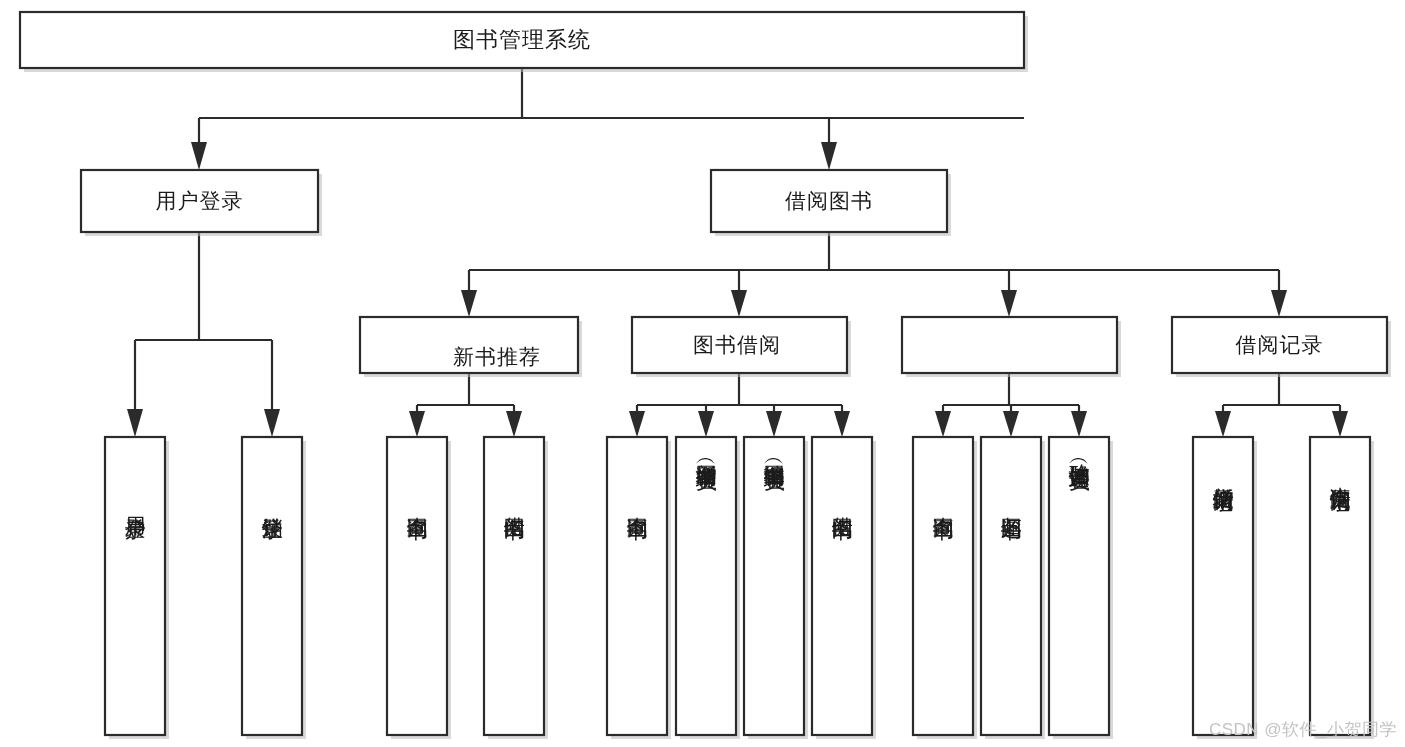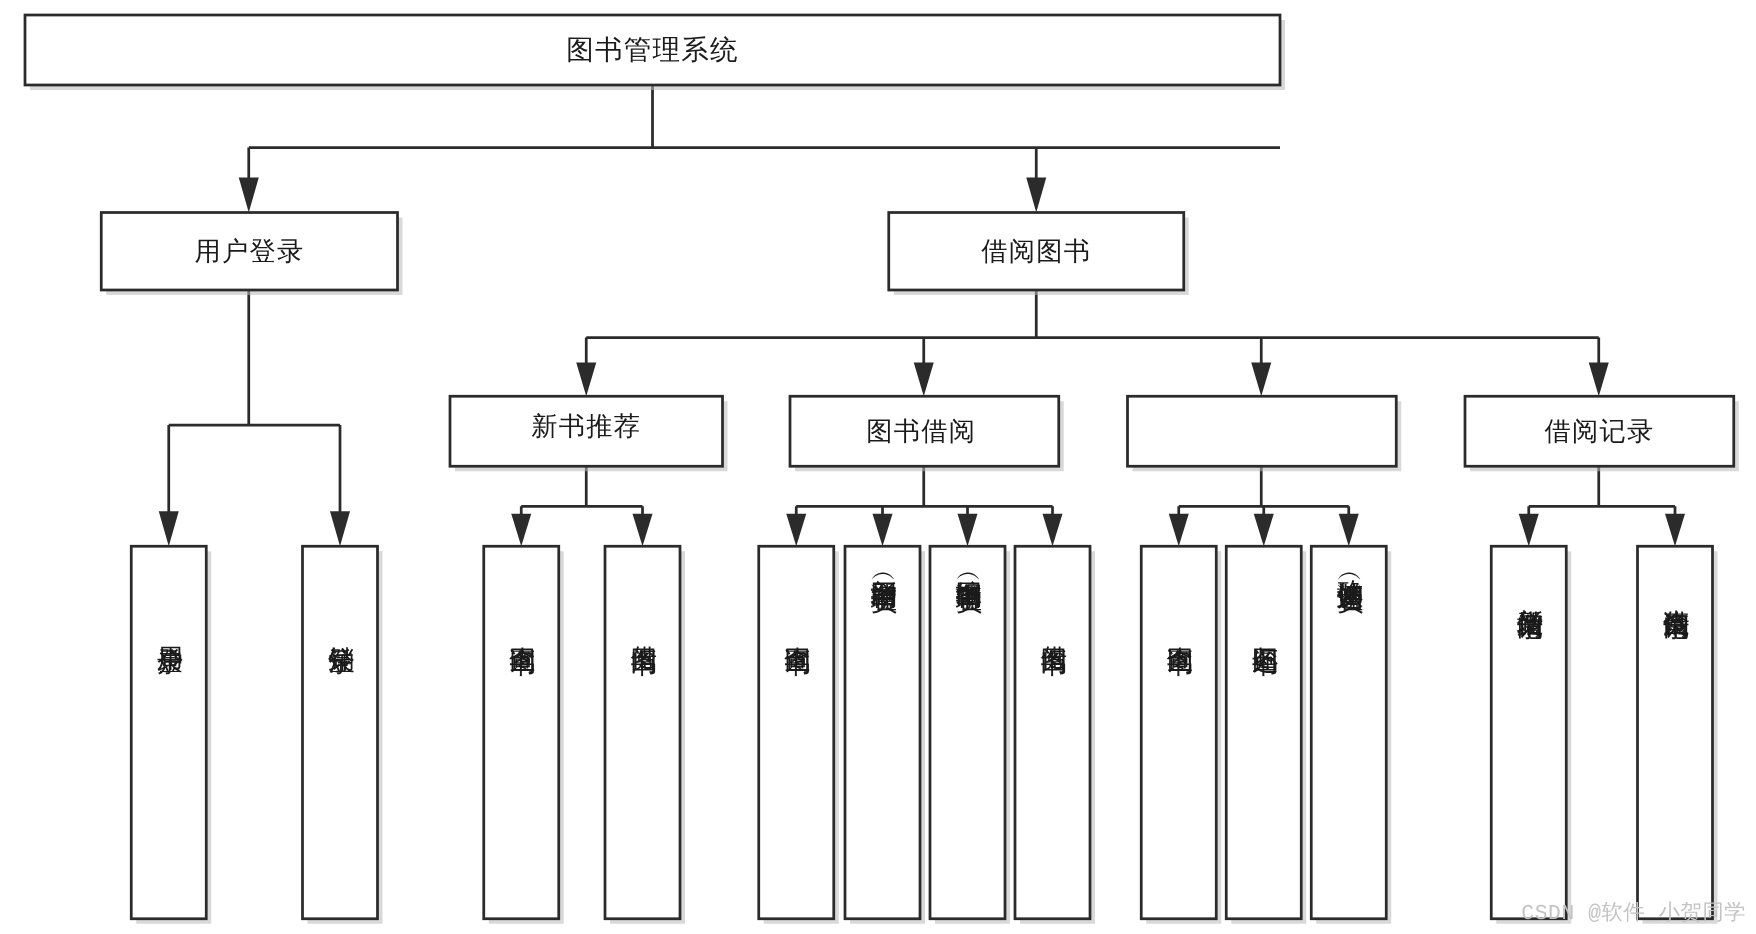--- a/index.html
+++ b/index.html
@@ -57,21 +57,21 @@
     white-space: nowrap;
     pointer-events: none;
     display: flex;
     align-items: center;
     justify-content: flex-start;
   }
   .watermark {
     position: absolute;
     right: 8px;
     bottom: 6px;
-    font-family: Liberation Mono, monospace;
+    font-family: Liberation Sans, sans-serif;
     font-size: 17px;
     color: #c3c3c3;
     letter-spacing: 0.5px;
     white-space: nowrap;
   }
   .hbox-label {
     position: absolute;
     display: flex;
     align-items: center;
     justify-content: center;
@@ -253,21 +253,21 @@
         <rect class="node-box" x="1310" y="437" width="60" height="298"></rect>
       </g>
     </g>
   </svg>
 
   <div class="hbox-label root" style="left:20px; top:12px; width:1004px; height:56px;">图书管理系统</div>
 
   <div class="hbox-label" style="left:81px; top:170px; width:237px; height:62px;">用户登录</div>
   <div class="hbox-label" style="left:711px; top:170px; width:236px; height:62px;">借阅图书</div>
 
-  <div class="hbox-label" style="left:360px; top:317px; width:218px; height:48px;">新书推荐</div>
+  <div class="hbox-label" style="left:360px; top:333px; width:218px; height:48px;padding-left:28px;">新书推荐</div>
   <div class="hbox-label" style="left:632px; top:317px; width:210px; height:56px;">图书借阅</div>
   <div class="hbox-label" style="left:1172px; top:317px; width:215px; height:56px;font-family:Liberation Mono, monospace;">借阅记录</div>
 
   <div class="vlabel" style="left:105px; top:500px; width:60px; height:235px;">用户登录</div>
   <div class="vlabel" style="left:242px; top:500px; width:60px; height:235px;">注销登录</div>
 
   <div class="vlabel" style="left:387px; top:500px; width:60px; height:235px;">查询图书</div>
   <div class="vlabel" style="left:484px; top:500px; width:60px; height:235px;">借阅图书</div>
 
   <div class="vlabel" style="left:607px; top:500px; width:60px; height:235px;">查询图书</div>

